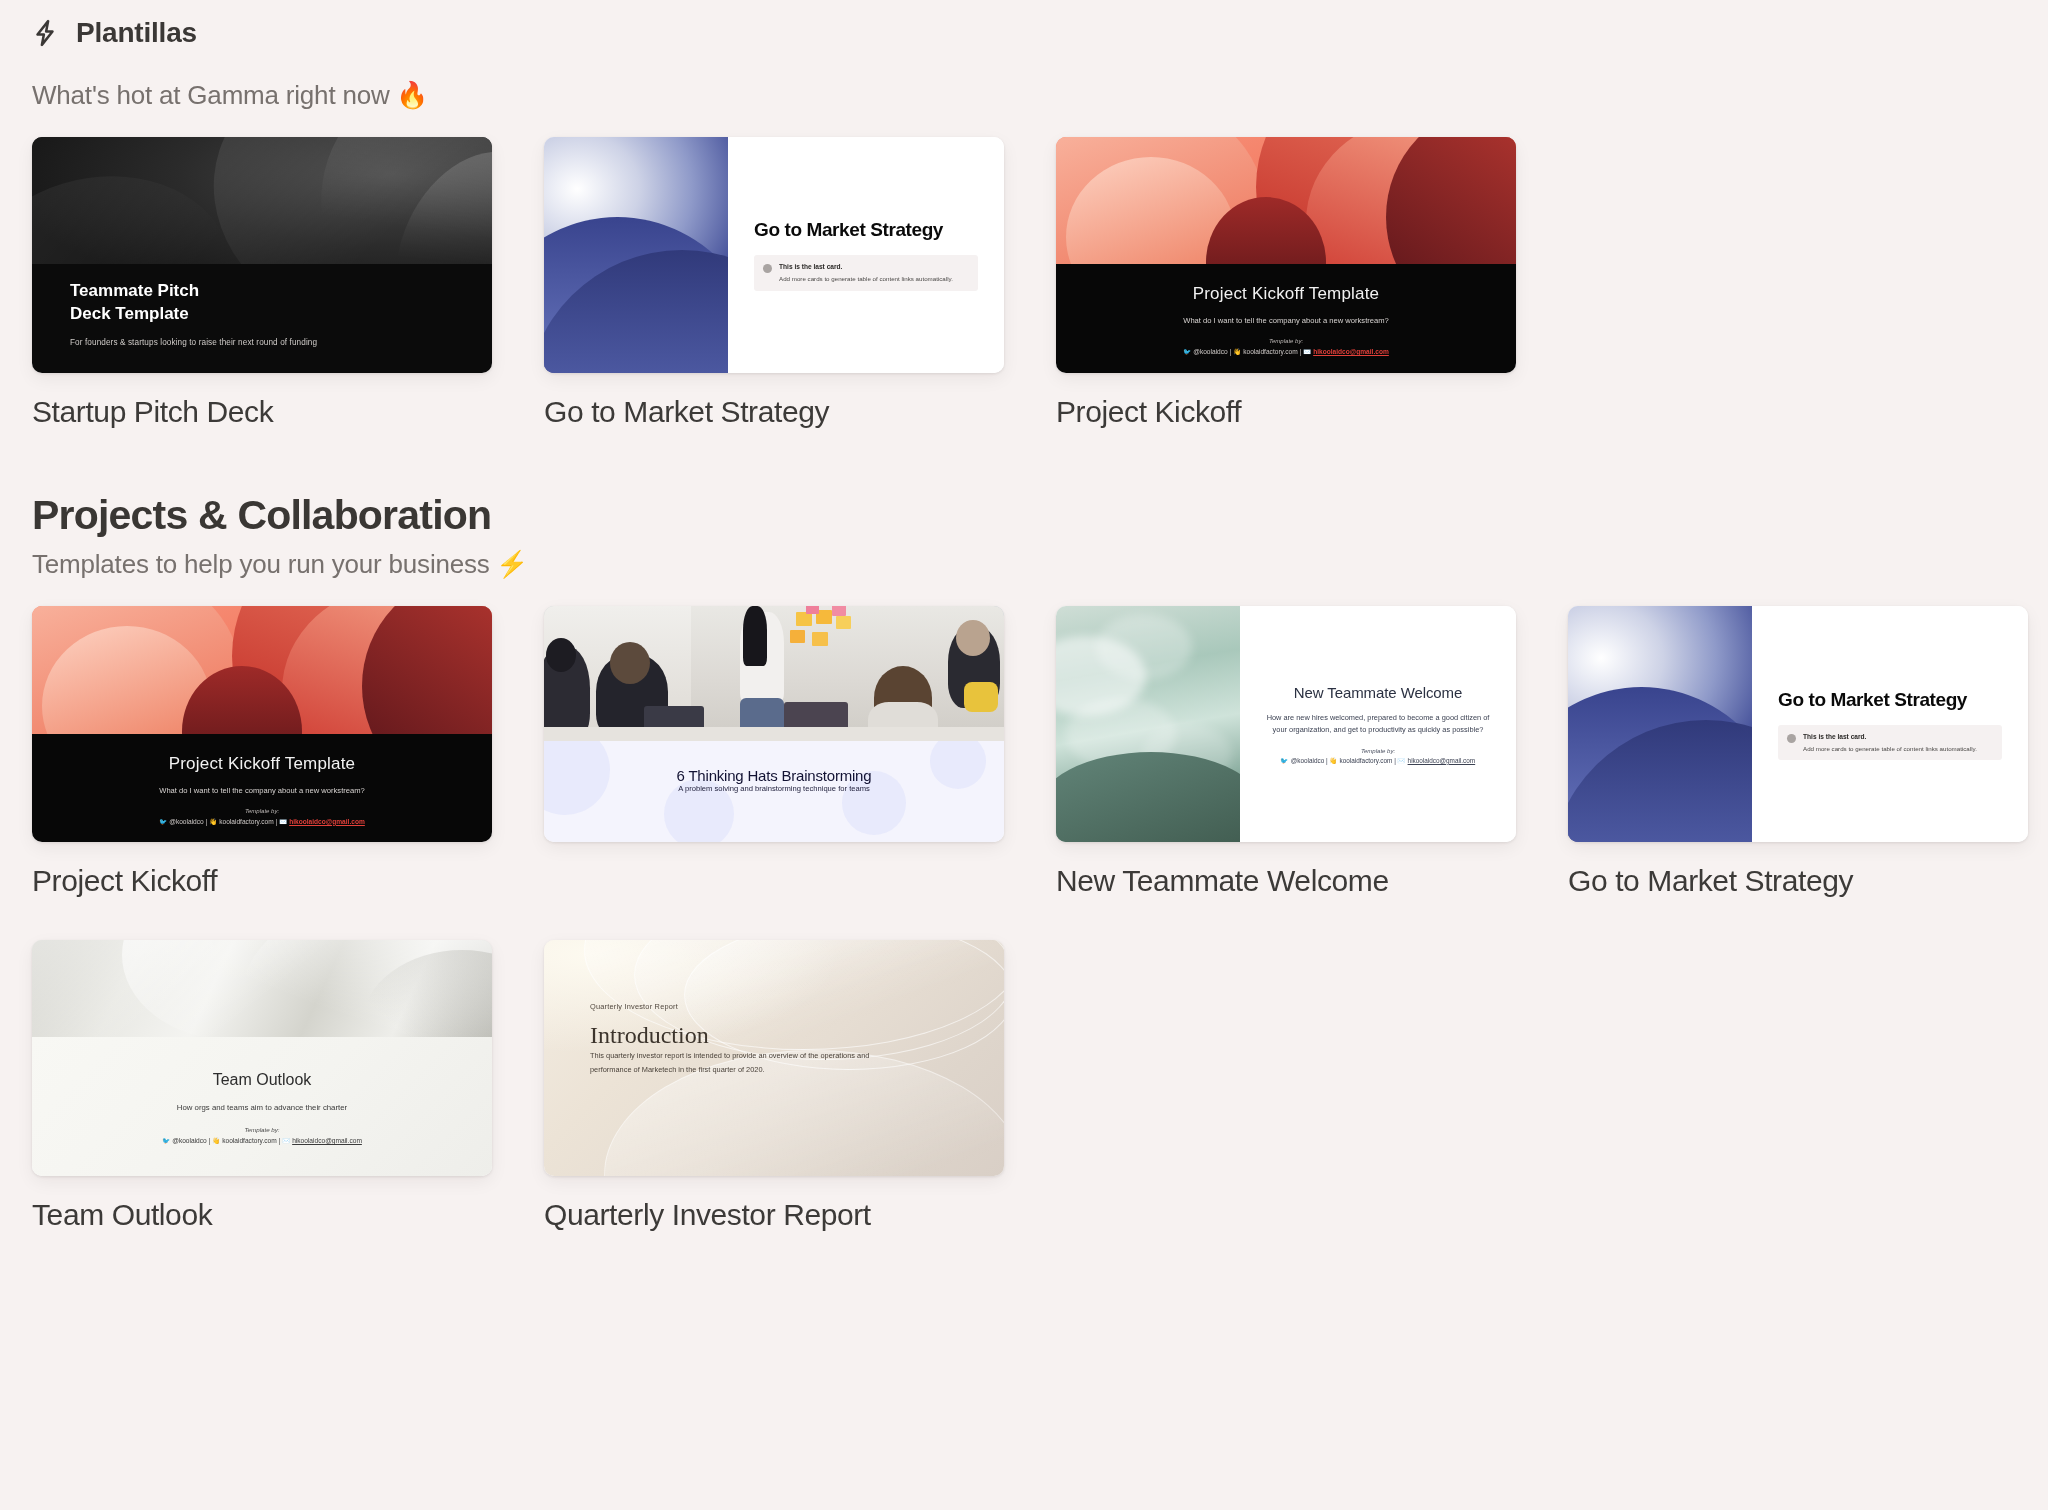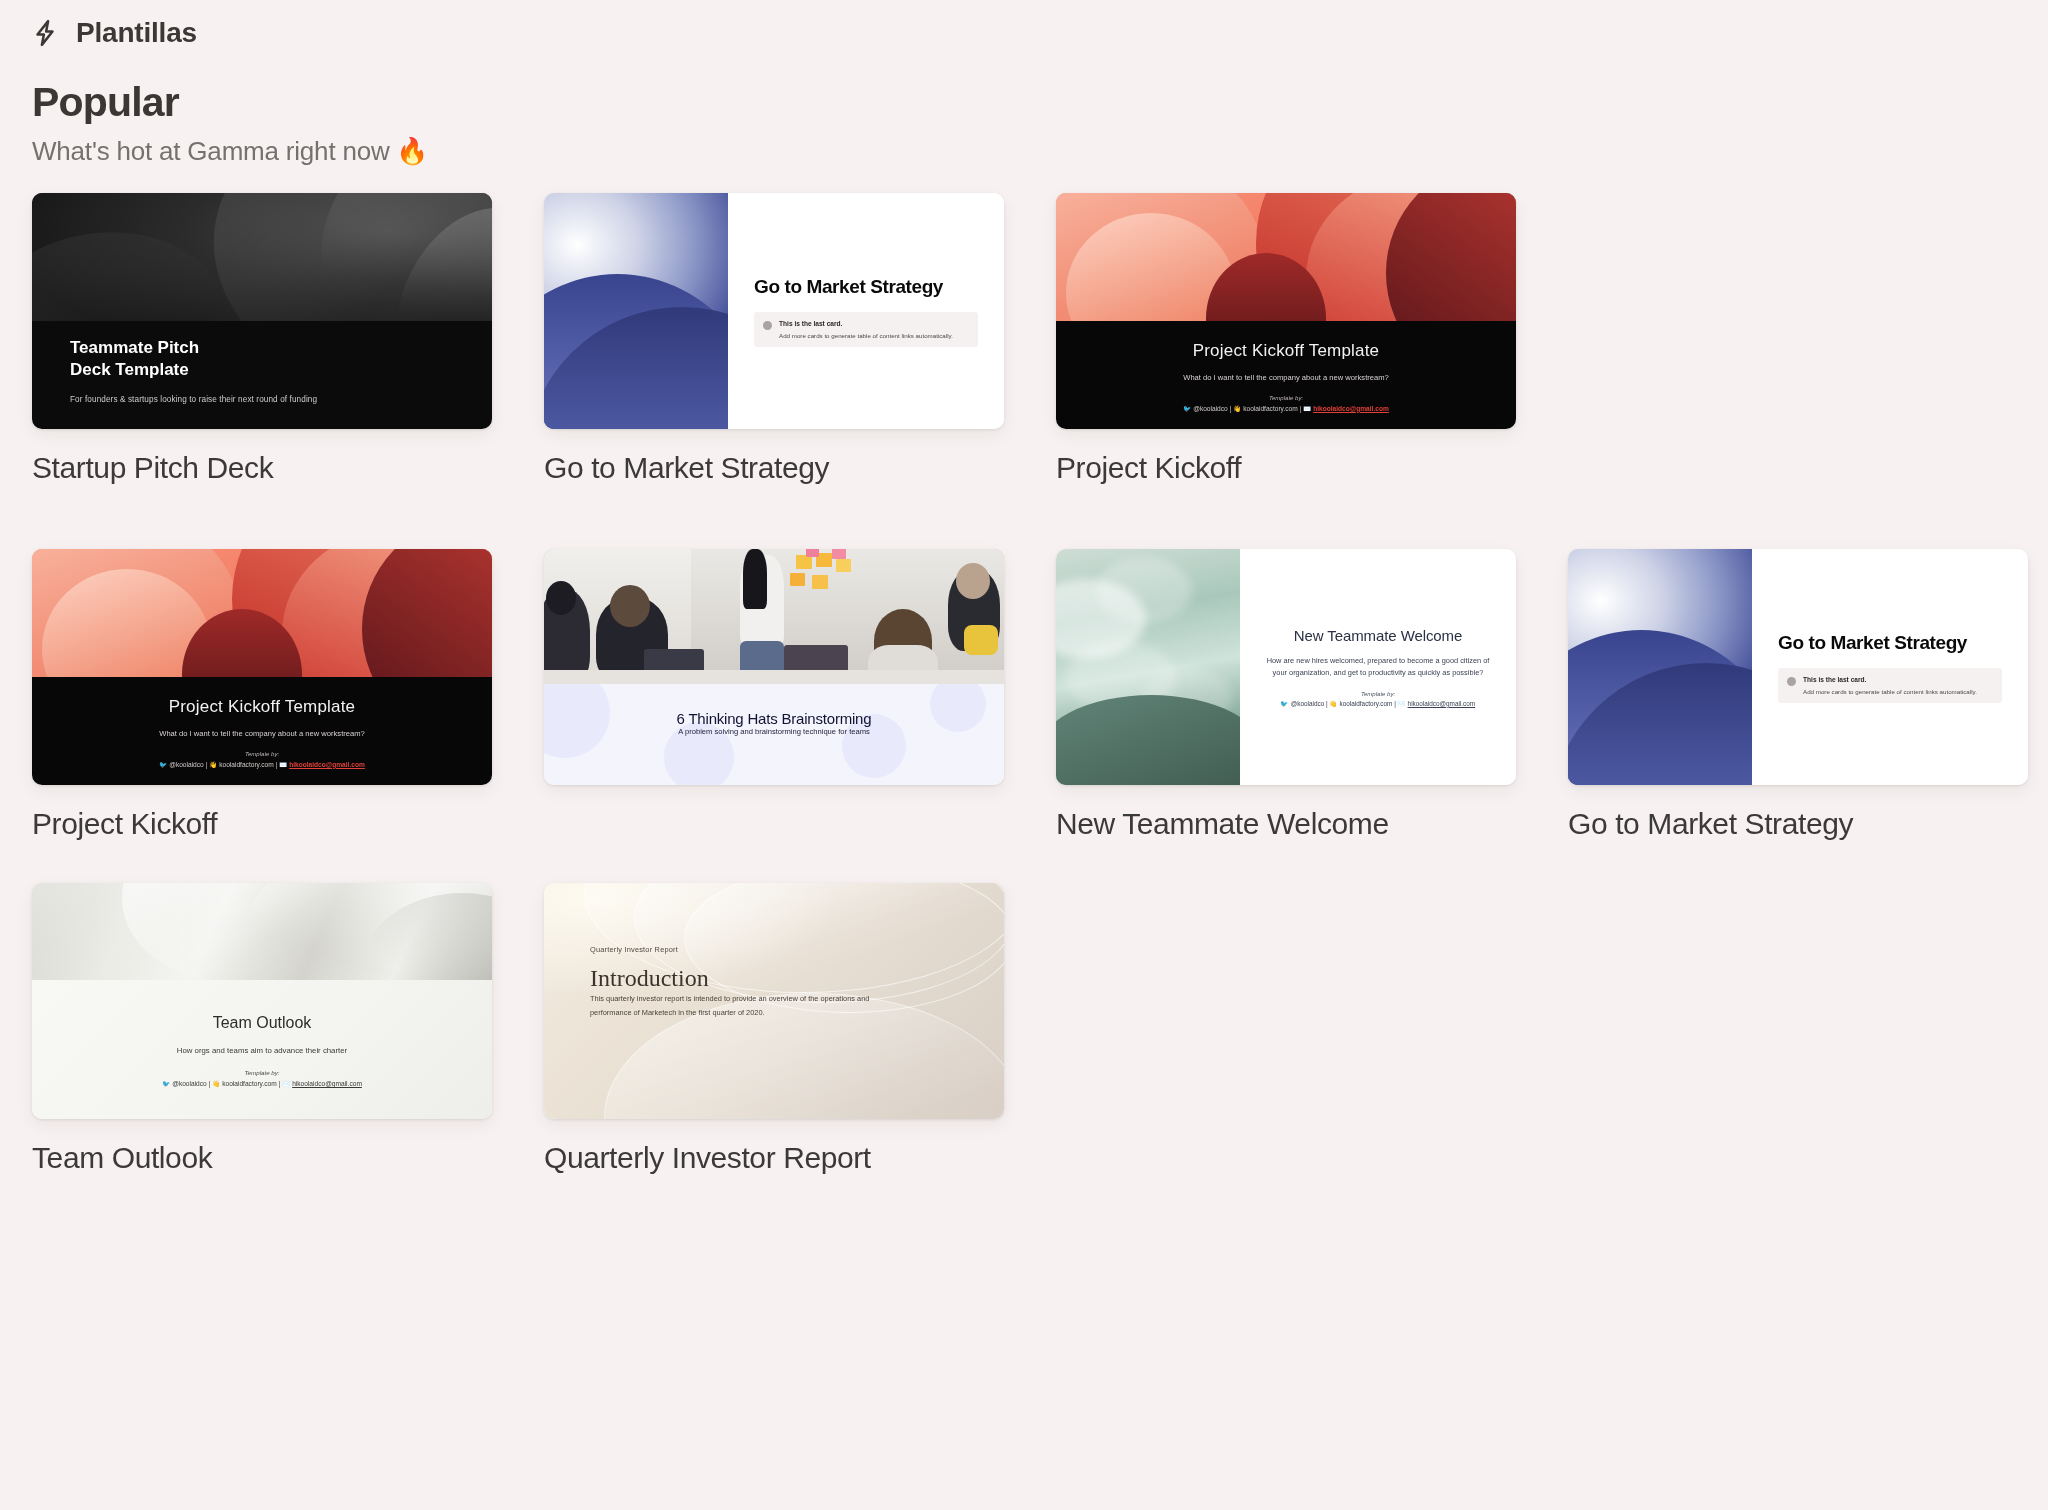--- a/index.html
+++ b/index.html
@@ -200,21 +200,20 @@
     <span>
       <svg class="zap-icon" viewBox="0 0 24 24" fill="none" stroke="#3b3836" stroke-width="2" stroke-linejoin="round" stroke-linecap="round">
         <path d="M14.5 2.5 6 13.2h5.1L9.5 21.5 18 10.8h-5.1z"></path>
       </svg>
     </span>
     <span class="topbar-title">Plantillas</span>
   </div>
 
   <div class="section sec-popular">
     <div class="section-head">
-      <div class="section-title">Popular</div>
       <div class="section-sub">What's hot at Gamma right now 🔥</div>
     </div>
 
     <div class="grid">
 
       <div class="card">
         <div class="thumb-wrap">
           <div class="thumb">
             <div class="sp-top">
               <div class="sp-fold" style="width:300px;height:260px;left:180px;top:-70px;transform:rotate(18deg);"></div>
@@ -285,20 +284,24 @@
             </div>
           </div>
         </div>
         <div class="card-label">Project Kickoff</div>
       </div>
 
     </div>
   </div>
 
   <div class="section sec-projects">
+    <div class="section-head">
+      <div class="section-title">Projects &amp; Collaboration</div>
+      <div class="section-sub">Templates to help you run your business ⚡</div>
+    </div>
 
     <div class="grid row2">
 
       <div class="card">
         <div class="thumb-wrap">
           <div class="thumb">
             <div class="pk-top">
               <div class="pk-band" style="width:330px;height:300px;left:-90px;top:-110px;background:linear-gradient(160deg,#ffb49d,#f2785f 70%);"></div>
               <div class="pk-band" style="width:250px;height:230px;left:-40px;top:-40px;background:linear-gradient(160deg,#fbc0ac,#ef7d63 72%);"></div>
               <div class="pk-band" style="width:170px;height:160px;left:10px;top:20px;background:linear-gradient(160deg,#fdd2c2,#f08a6e 72%);"></div>

